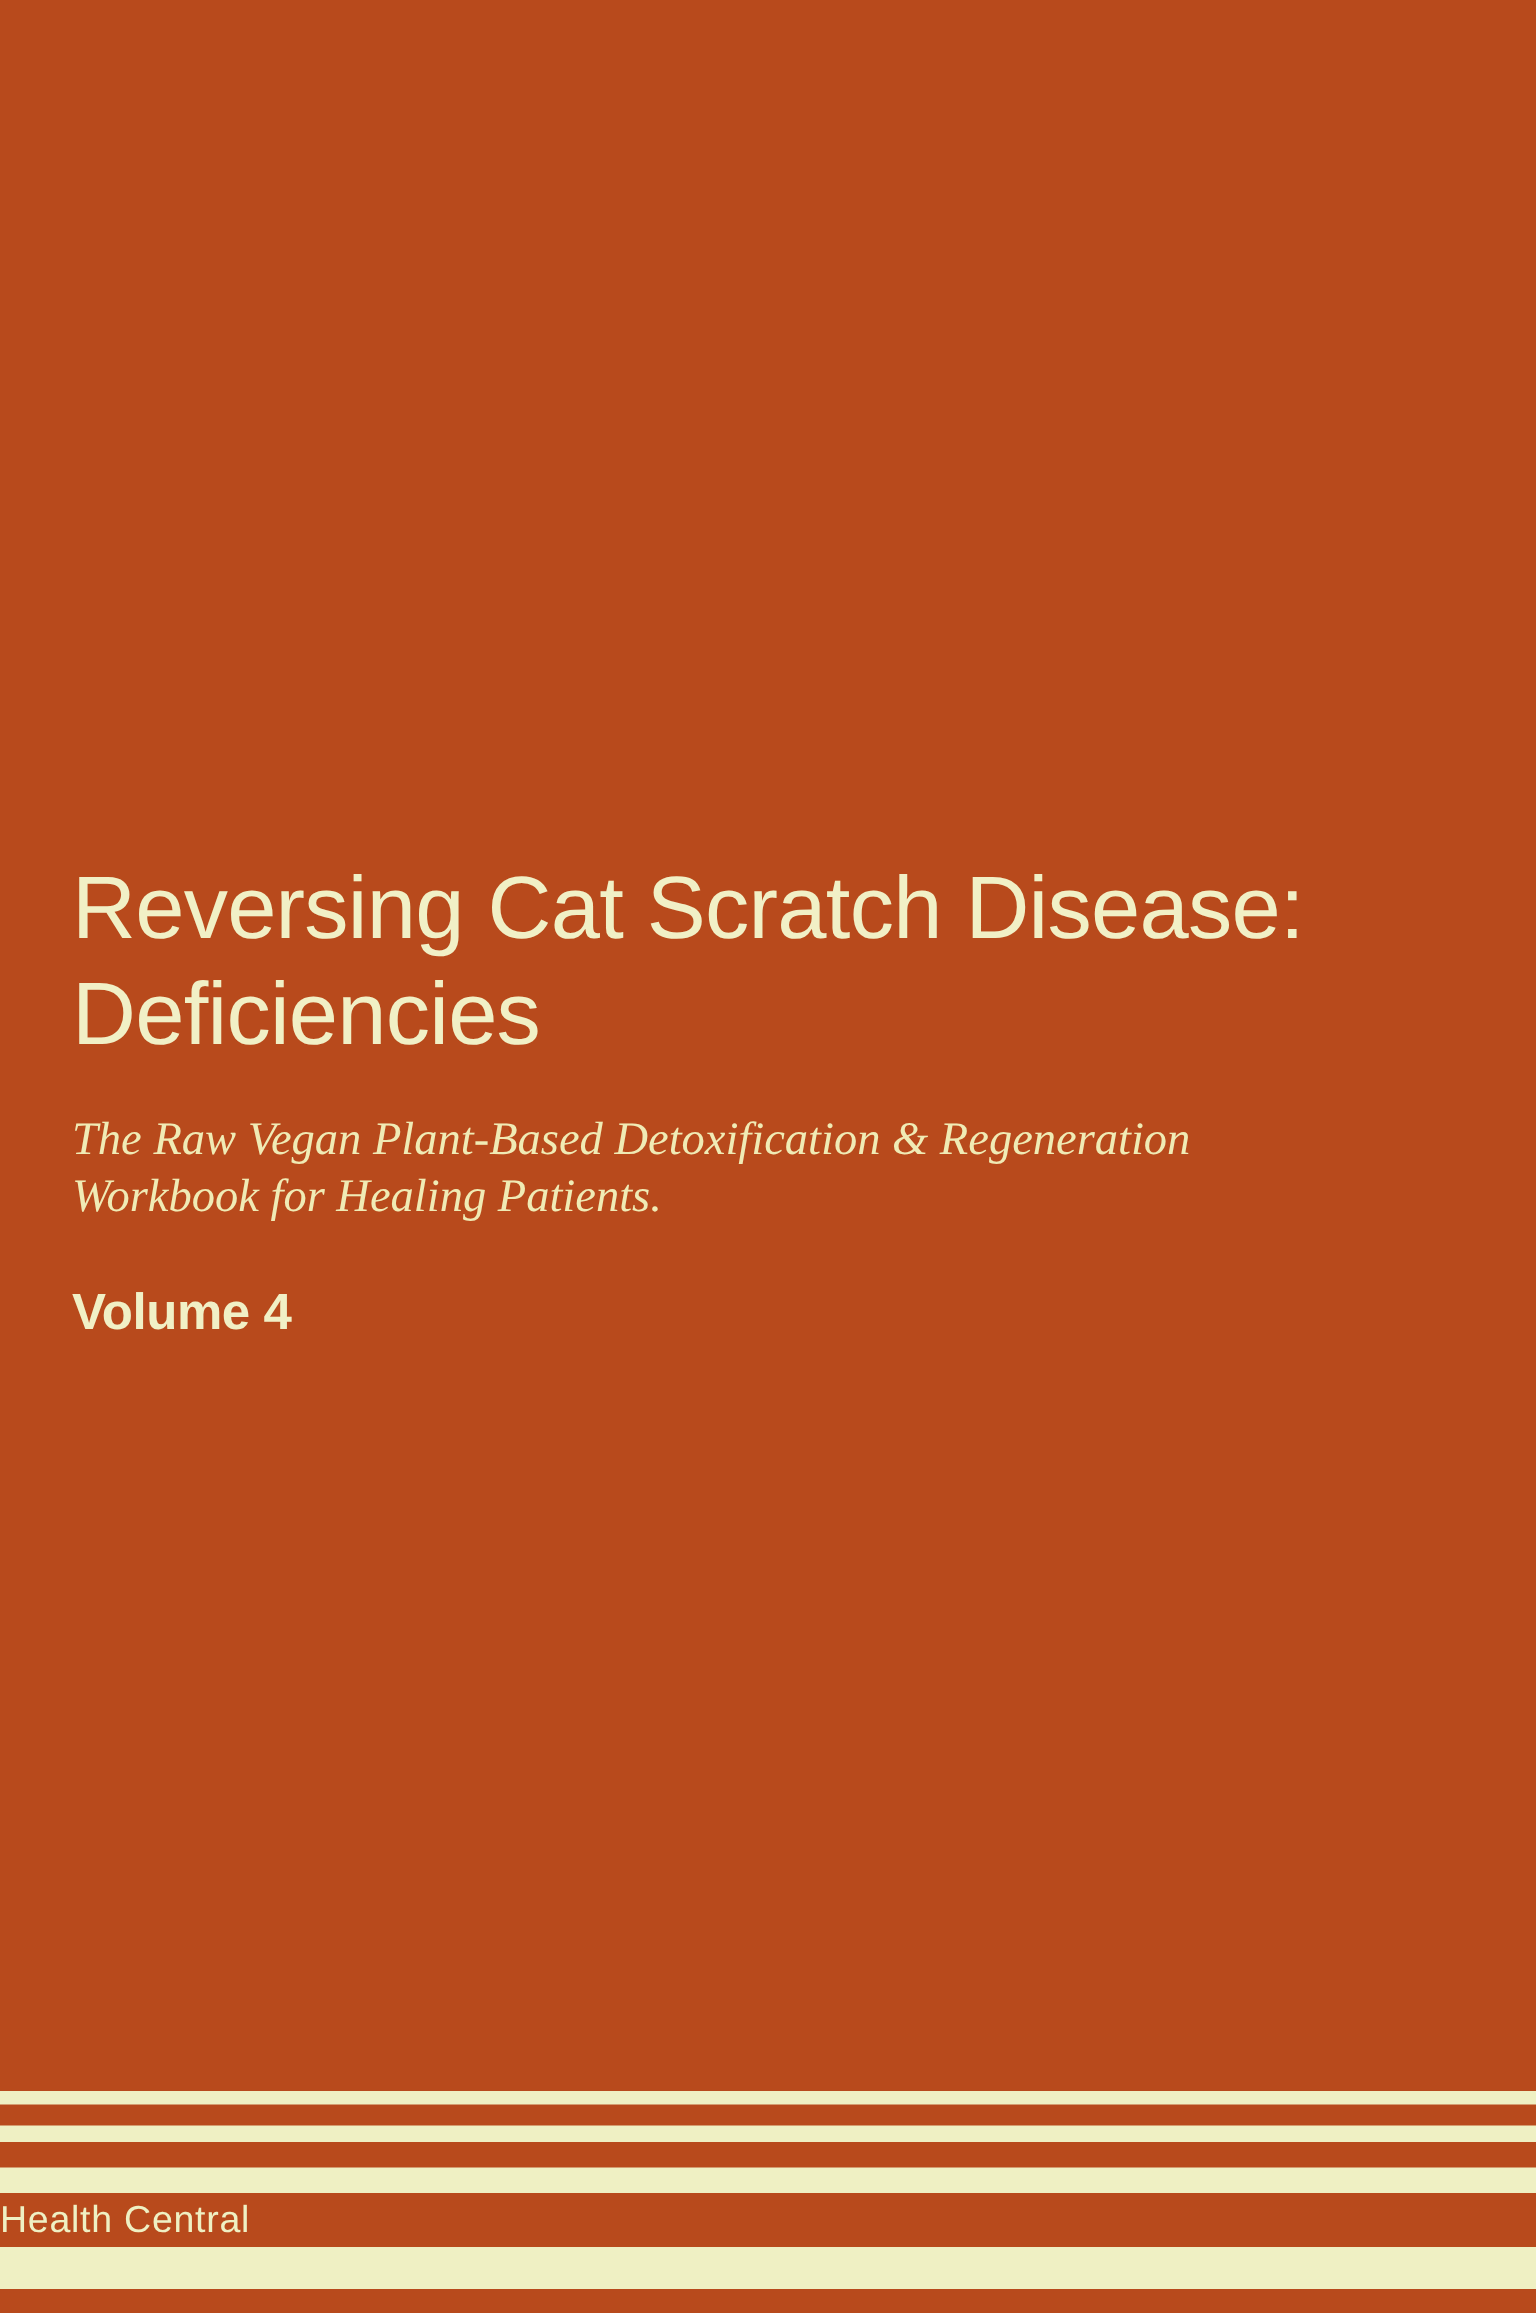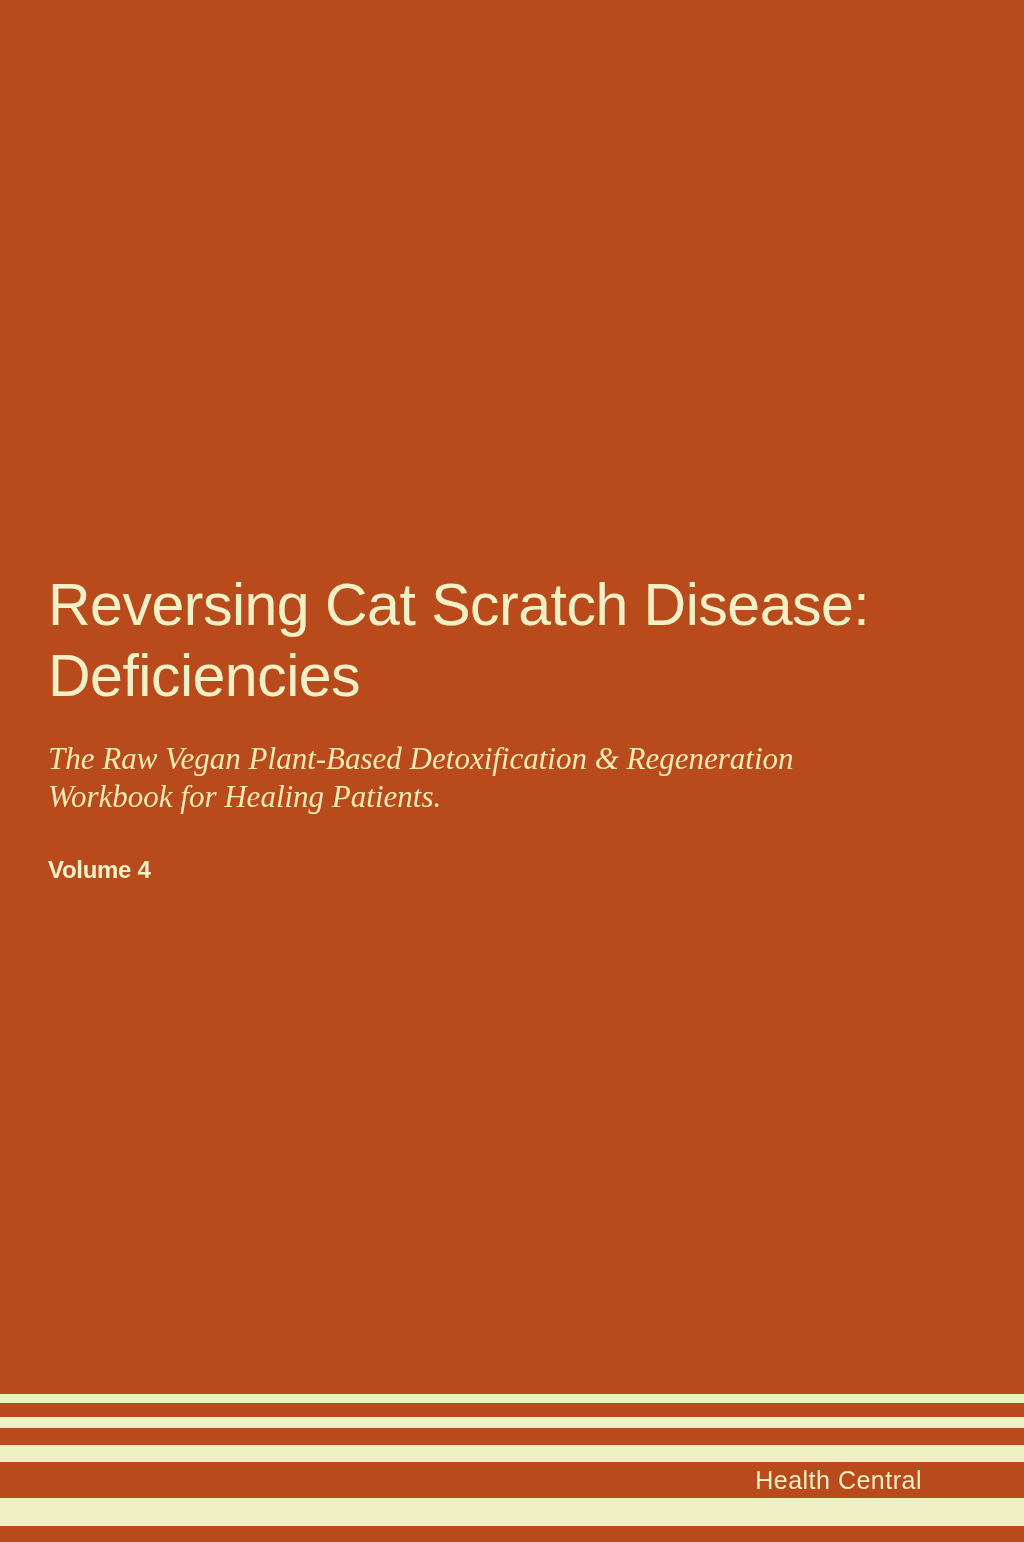--- a/index.html
+++ b/index.html
@@ -40,21 +40,21 @@
     line-height:38px;
     font-weight:normal;
     font-style:italic;
   }
   .book-subtitle .line{display:block;}
   .volume-label{
     position:absolute;
     left:48px;
     top:856px;
     color:var(--title);
-    font-size:24px;
+    font-size:34px;
     font-weight:bold;
     letter-spacing:-0.3px;
   }
   .stripe{
     position:absolute;
     left:0;
     width:1024px;
     background:var(--cream);
   }
   .stripe-1{top:1394px;height:9px;}
@@ -62,21 +62,20 @@
   .stripe-3{top:1445px;height:17px;}
   .stripe-4{top:1498px;height:28px;}
   .publisher-band{
     position:absolute;
     left:0;
     top:1462px;
     width:1024px;
     height:36px;
     display:flex;
     align-items:center;
-    justify-content:flex-end;
     padding-right:102px;
   }
   .publisher-name{
     color:var(--cream);
     font-size:25px;
     font-weight:normal;
     letter-spacing:0.5px;
   }
 </style>
 </head>

